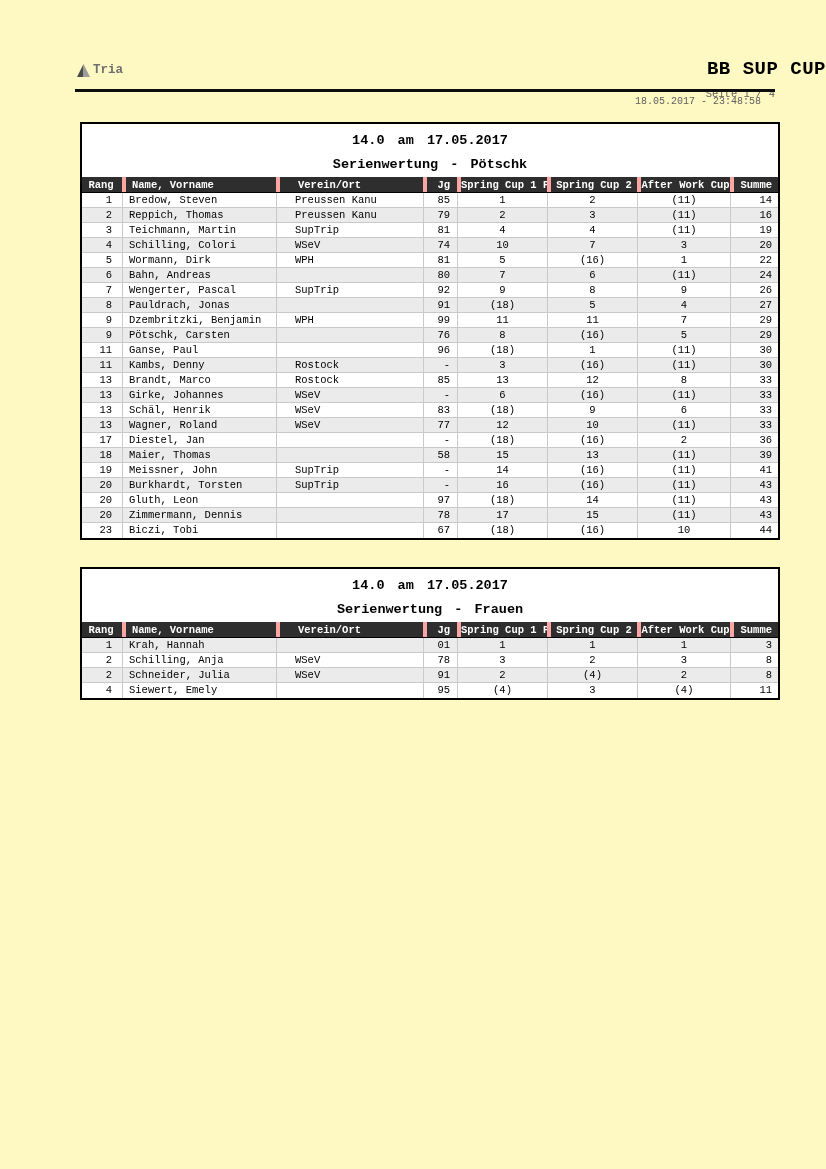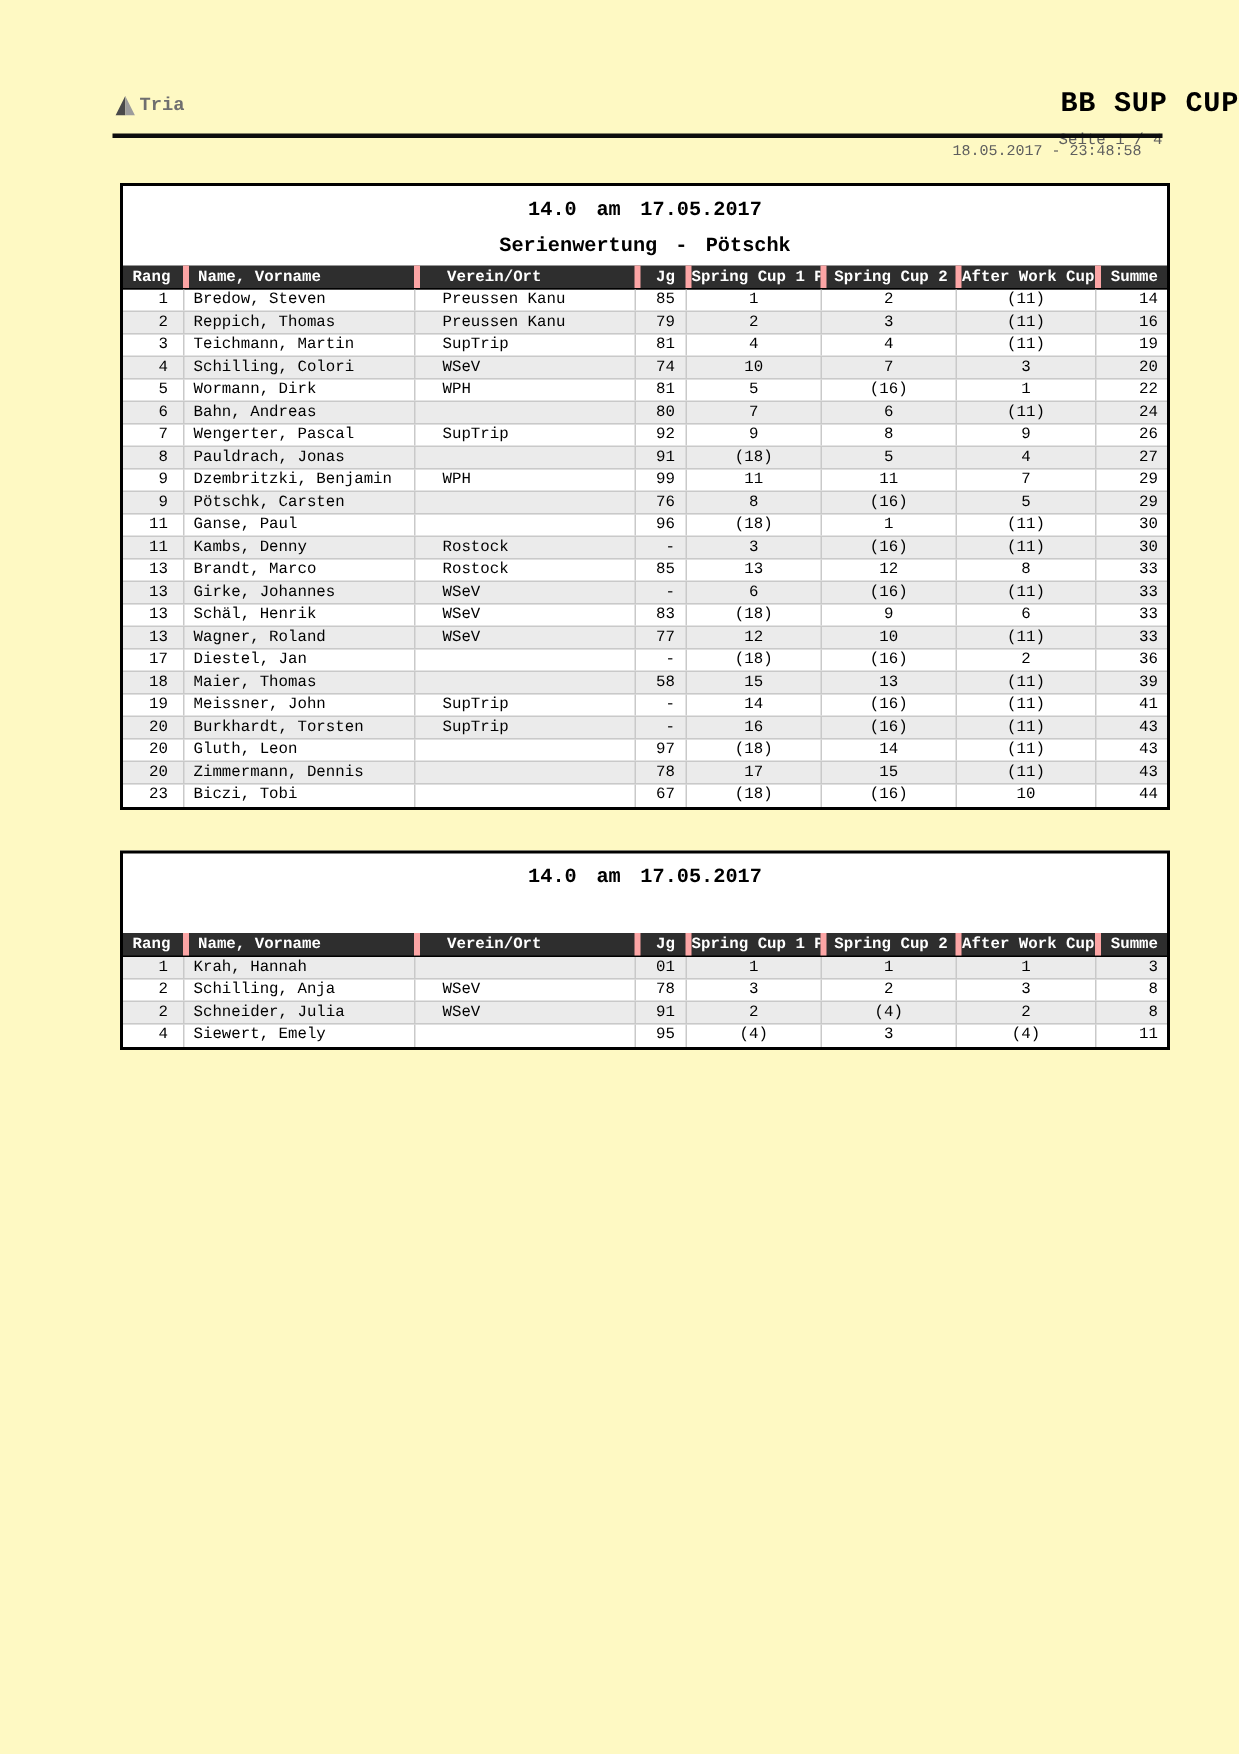--- a/index.html
+++ b/index.html
@@ -370,20 +370,21 @@
         <div class="cell c4">(18)</div>
         <div class="cell c5">(16)</div>
         <div class="cell c6">10</div>
         <div class="cell c7">44</div>
       </div>
     </section>
 
   <section class="results-table t1">
       <div class="title-block">
         <div class="title-date">14.0 am 17.05.2017</div>
+        <div class="title-series">Serienwertung - Frauen</div>
       </div>
       <div class="trow thead" style="background: rgb(46, 46, 46);">
         <div class="cell c0">Rang</div>
         <div class="cell c1">Name, Vorname</div>
         <div class="cell c2">Verein/Ort</div>
         <div class="cell c3">Jg</div>
         <div class="cell c4">Spring Cup 1 P</div>
         <div class="cell c5">Spring Cup 2</div>
         <div class="cell c6">After Work Cup</div>
         <div class="cell c7">Summe</div>

